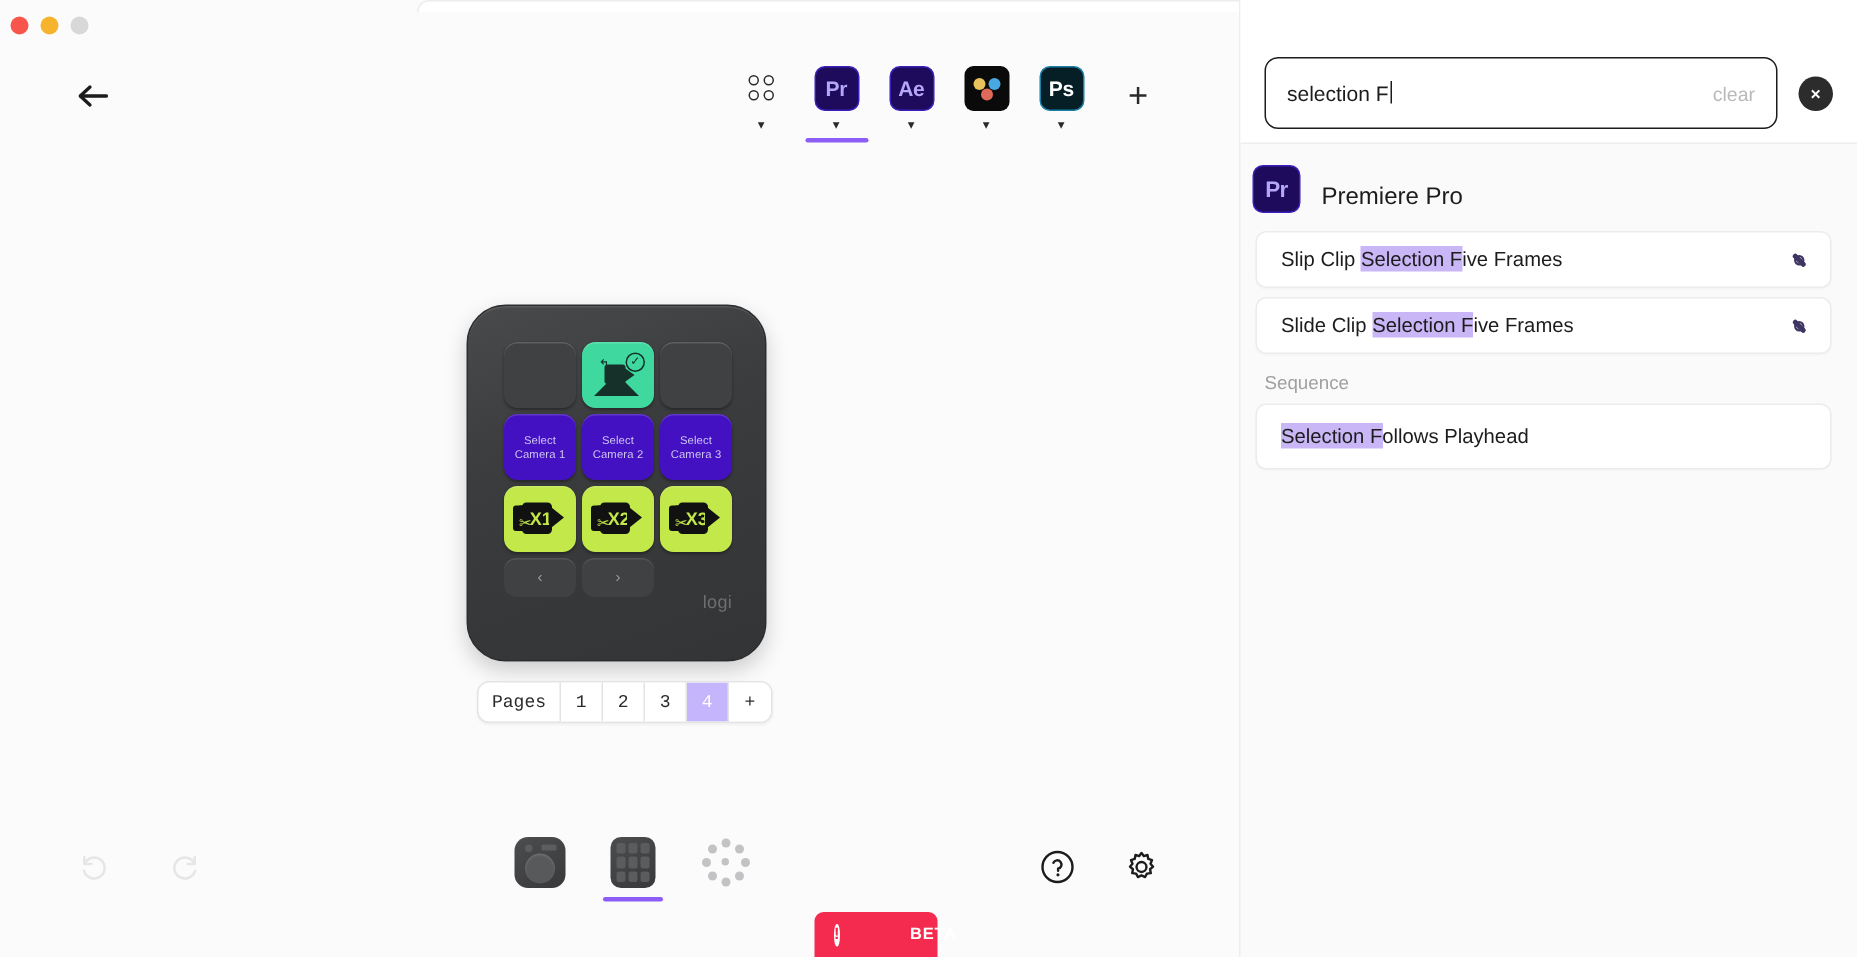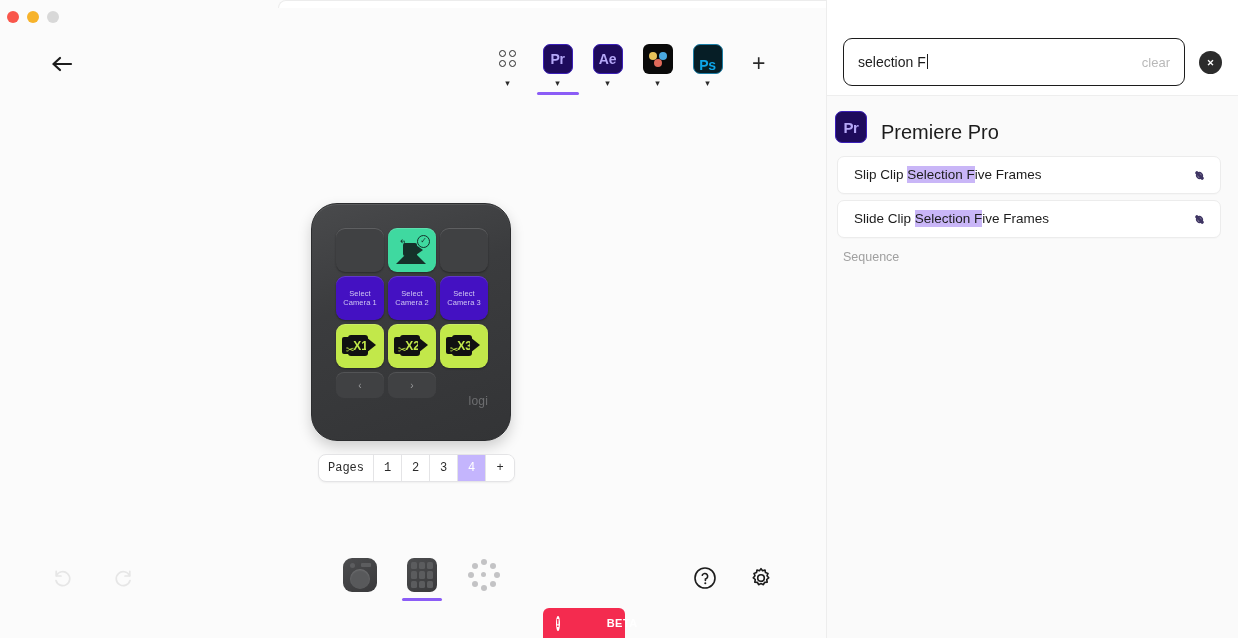--- a/index.html
+++ b/index.html
@@ -396,21 +396,21 @@
     padding: 14px 0 12px 8px;
   }
   .pr-icon {
     width: 32px; height: 32px; border-radius: 7px;
     background: #1e0b5c;
     border: 1.5px solid #3a1fb8;
     display: flex; align-items: center; justify-content: center;
     color: #b5a7f7; font-size: 15px; font-weight: bold;
     letter-spacing: -0.5px;
   }
-  .app-name { font-size: 20px; color: #1c1c1c; margin-top: 11px; }
+  .app-name { font-size: 16px; color: #1c1c1c; margin-top: 11px; }
   .group-label {
     font-size: 12.5px; color: #a0a0a0;
     padding: 6px 0 7px 16px;
   }
   .result-row {
     margin: 0 18px 6px 10px;
     min-height: 38px;
     background: #ffffff;
     border: 1px solid #ececec;
     border-radius: 7px;
@@ -496,21 +496,21 @@
               <i></i>
               <i></i>
               <i></i>
             </span>
         </div>
         <div class="app-tab-chev">▾</div>
         <div class="app-tab-underline"></div>
       </div>
 
       <div class="app-tab">
-        <div class="app-tab-icon" style="background:#061e26;border:1.5px solid #1b7ea6;color:#0ea5e9;align-items:flex-end;">
+        <div class="app-tab-icon" style="background:#061e26;border:1.5px solid #1b7ea6;color:#ffffff;">
           <span>Ps</span>
         </div>
         <div class="app-tab-chev">▾</div>
         <div class="app-tab-underline"></div>
       </div>
 
     </div>
 
     <div class="add-tab">+</div>
 
@@ -711,18 +711,21 @@
             <g transform="rotate(45 8 8)">
               <rect x="2.2" y="6.2" width="11.6" height="3.6" rx="1.8" fill="#3f3563"></rect>
               <circle cx="8" cy="8" r="2.9" fill="none" stroke="#3f3563" stroke-width="1.6"></circle>
             </g>
           </svg>
         </div>
       </div>
 
       <div class="group-label">Sequence</div>
 
+      <div class="result-row" style="min-height:44px;">
+        <div class="result-text"><mark>Selection F</mark><span>ollows Playhead</span></div>
+      </div>
 
     </div>
 
   </div>
 
 </div>
 
 </body></html>

